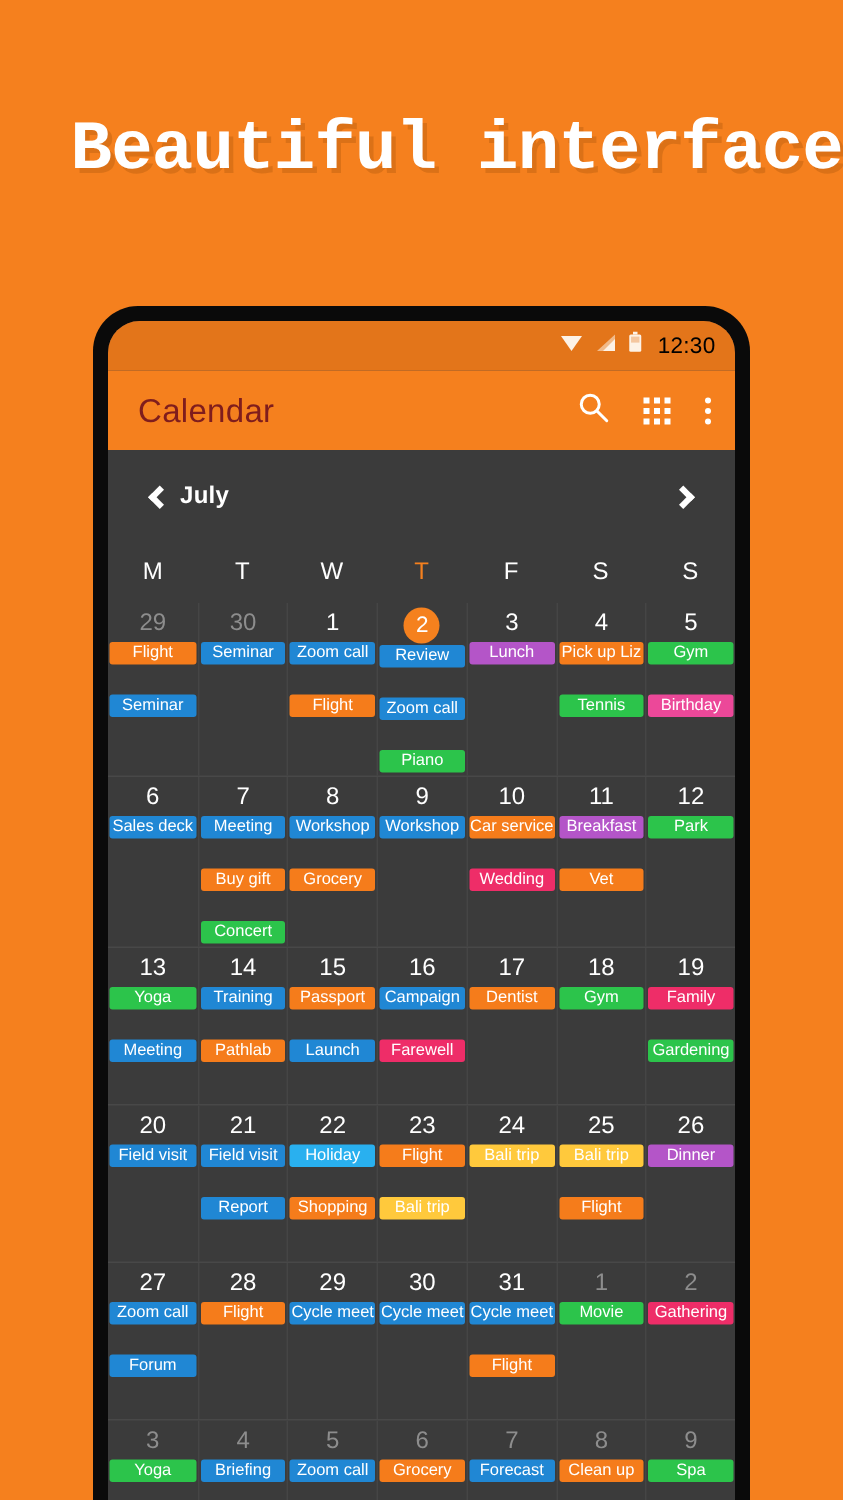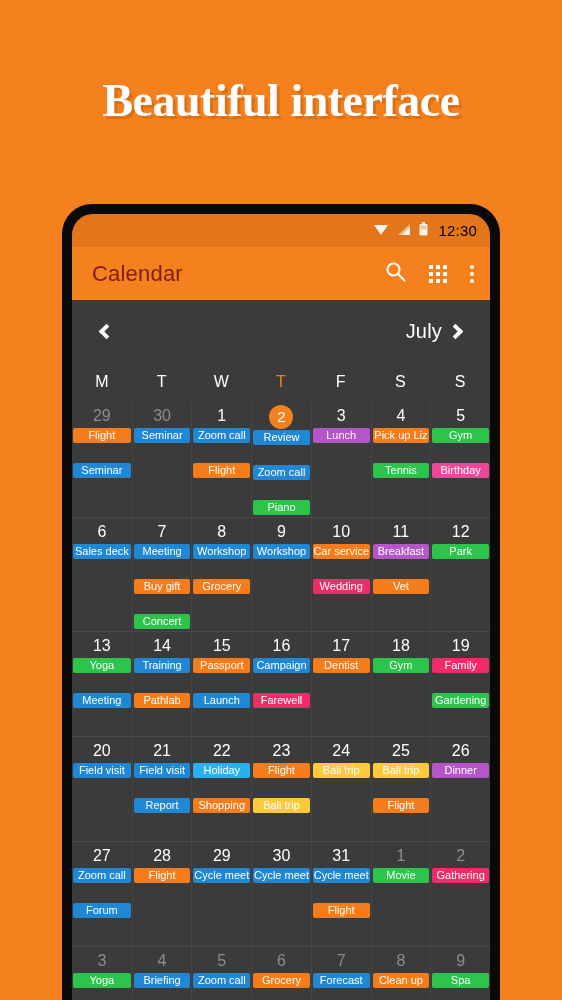--- a/index.html
+++ b/index.html
@@ -7,22 +7,22 @@
     width:562px; height:1000px;
     background:#f5801e;
     font-family:"Liberation Sans", sans-serif;
     overflow:hidden;
   }
   #root{ position:relative; width:562px; height:1000px; background:#f5801e; }
 
   
   .hero{
     position:absolute; left:0; top:74px; width:562px;
-    text-align:center;
-    font-family:Liberation Serif, serif;
+    text-align:right;
+    font-family:Liberation Mono, monospace;
     font-weight:700;
     font-size:46px;
     letter-spacing:-0.5px;
     color:#ffffff;
     text-shadow:3px 3px 0 rgba(160,80,10,.30);
   }
 
   
   .phone{
     position:absolute; left:62px; top:204px;
@@ -76,22 +76,22 @@
     background:#3b3b3b;
   }
   .nav-arrow{
     width:30px; height:30px; display:flex; align-items:center; justify-content:center;
     cursor:pointer;
   }
   .chev{ width:11px; height:11px; border-top:4px solid #fff; border-right:4px solid #fff; display:block; }
   .chev.left{ transform:rotate(-135deg); margin-left:3px;}
   .chev.right{ transform:rotate(45deg); margin-right:3px;}
   .month-label{
-    flex:1; text-align:right; color:#ffffff;
-    font-size:20px; font-weight:400; letter-spacing:.2px;
+    flex:1; text-align:left; color:#ffffff;
+    font-size:16px; font-weight:700; letter-spacing:.2px;
   }
 
   
   .weekdays{
     display:grid; grid-template-columns:repeat(7,1fr);
     height:40px; align-items:center; background:#3b3b3b;
   }
   .wd{ text-align:center; color:#ffffff; font-size:16px; font-weight:400; }
   .wd.hl{ color:#f5801e; }
 

